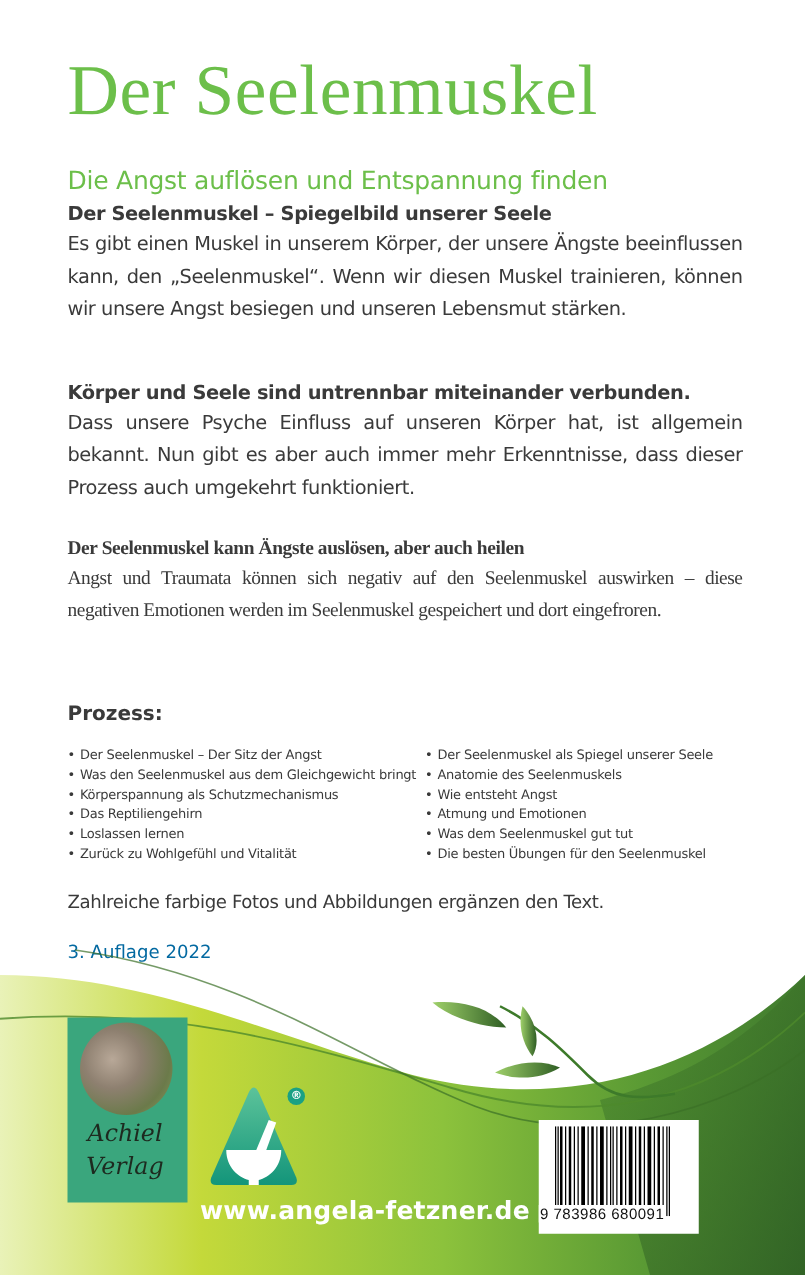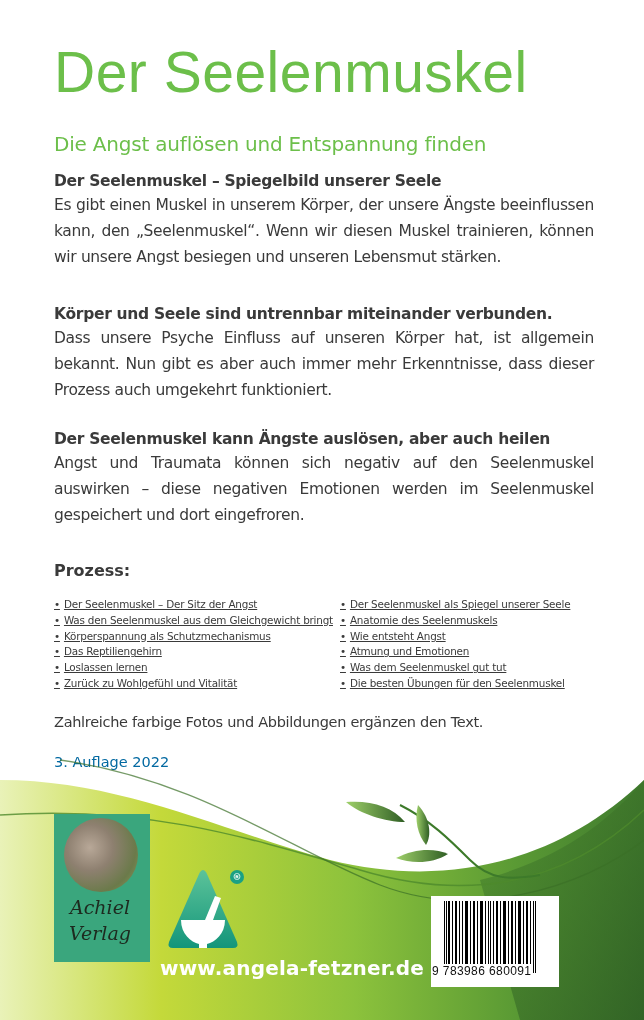--- a/index.html
+++ b/index.html
@@ -1,26 +1,26 @@
 <!DOCTYPE html>
 <html><head>
 <meta charset="utf-8">
 <style>
   html, body { margin:0; padding:0; }
   body { width:644px; height:1020px; position:relative; overflow:hidden; background:#ffffff; font-family:"DejaVu Sans", sans-serif; color:#3a3a3a; }
-  .title { position:absolute; left:54px; top:44px; margin:0; font-family:Liberation Sans, sans-serif; font-weight:normal; font-size:57px; letter-spacing:0.5px; color:#6cbf4a; line-height:1; }
+  .title { position:absolute; left:54px; top:44px; margin:0; font-family:Liberation Serif, serif; font-weight:normal; font-size:57px; letter-spacing:0.5px; color:#6cbf4a; line-height:1; }
   .subtitle { position:absolute; left:54px; top:132px; margin:0; font-size:20px; color:#6cbf4a; font-weight:normal; letter-spacing:-0.2px; }
   .section { position:absolute; left:54px; width:540px; }
   .section h2 { margin:0; font-size:15.5px; font-weight:bold; color:#3a3a3a; line-height:22px; letter-spacing:-0.3px; }
   .section p { margin:0; font-size:15.5px; line-height:26px; color:#3a3a3a; text-align:justify; letter-spacing:-0.35px; }
-  #s1 { top:170px; }
+  #s1 { top:160px; }
   #s2 { top:303px; }
-  #s3 { top:428px; }
+  #s3 { top:428px;font-family:Liberation Serif, serif; }
   .inhalt-heading { position:absolute; left:54px; top:561px; margin:0; font-size:16px; font-weight:bold; color:#3a3a3a; }
-  .toc { position:absolute; top:597px; margin:0; padding:0; list-style:none; font-size:10.4px; line-height:15.8px; color:#3a3a3a; letter-spacing:-0.2px;text-decoration:underline; }
+  .toc { position:absolute; top:597px; margin:0; padding:0; list-style:none; font-size:10.4px; line-height:15.8px; color:#3a3a3a; letter-spacing:-0.2px; }
   .toc li { white-space:nowrap; }
   .toc li::before { content:"•"; margin-right:4px; }
   #toc-left { left:54px; }
   #toc-right { left:340px; }
   .extra { position:absolute; left:54px; top:714px; font-size:14.5px; color:#3a3a3a; margin:0; letter-spacing:-0.3px; }
   .edition { position:absolute; left:54px; top:754px; font-size:14.5px; color:#0369a1; margin:0; }
   .bg-art { position:absolute; left:0; top:740px; width:644px; height:280px; }
   .publisher { position:absolute; left:54px; top:814px; width:96px; height:148px; background:#3aa67d; }
   .donkey { position:absolute; left:10px; top:4px; width:74px; height:74px; border-radius:50%; overflow:hidden; background:radial-gradient(circle at 35% 40%, #b8a898 0%, #8e8070 35%, #6b7a4a 70%, #88a060 100%); }
   .pub-name { position:absolute; left:0; top:80px; width:92px; text-align:center; font-family:"DejaVu Serif", serif; font-style:italic; font-size:19px; line-height:26px; color:#1d2a1f; }

